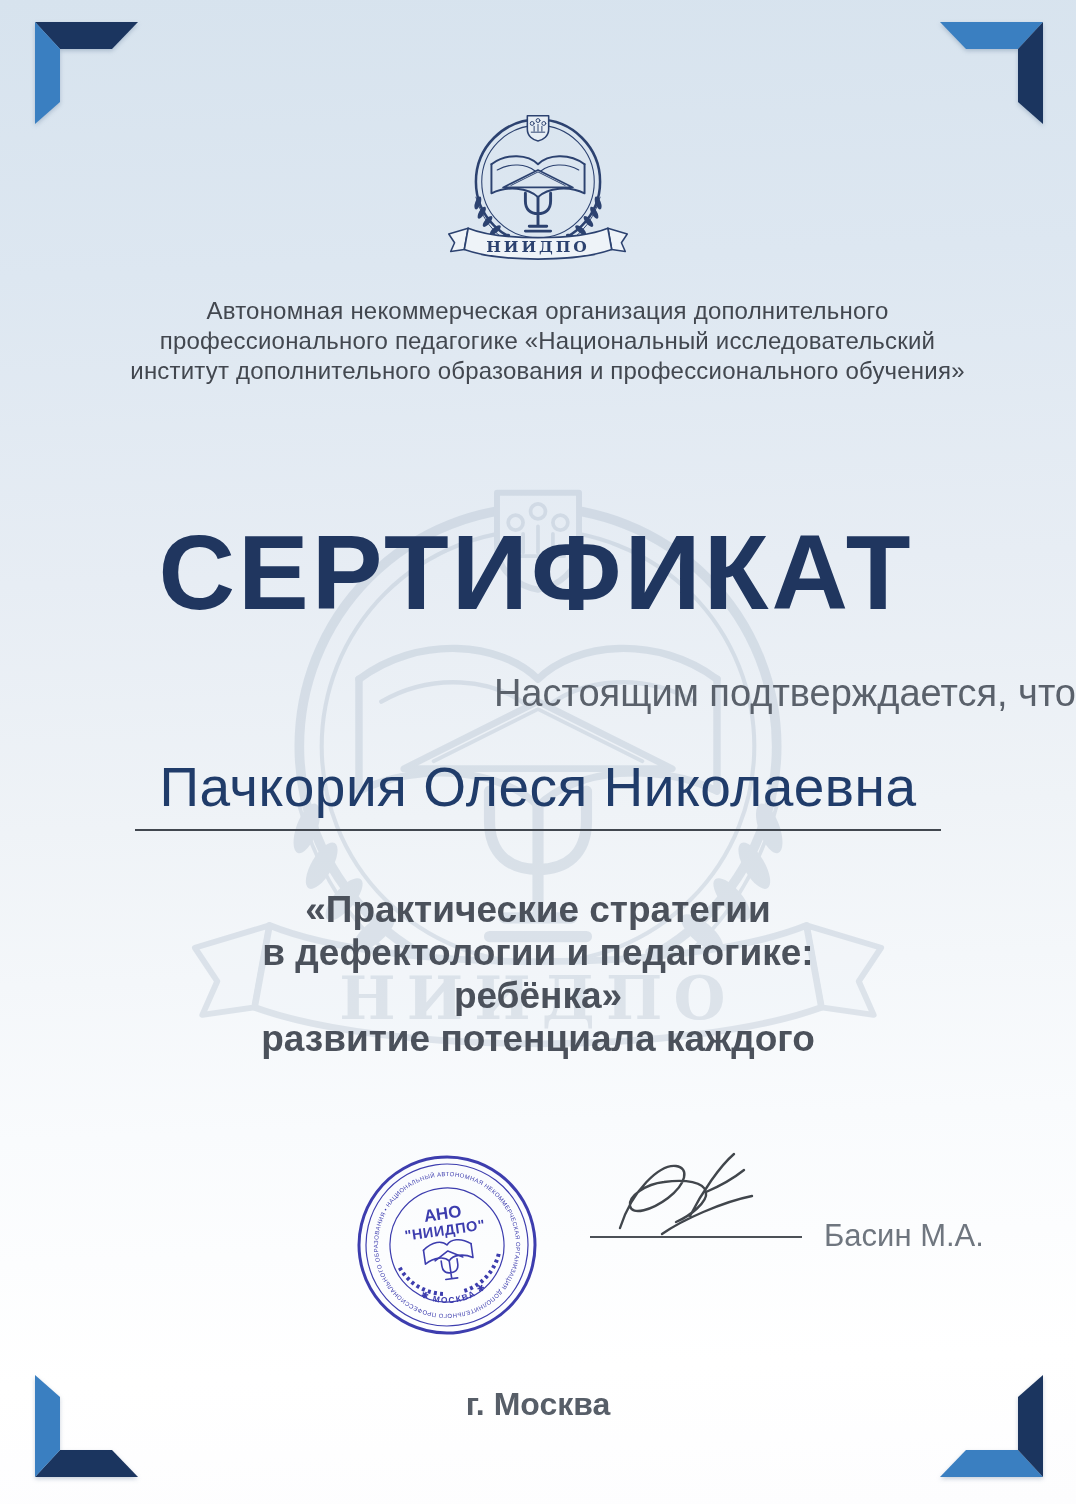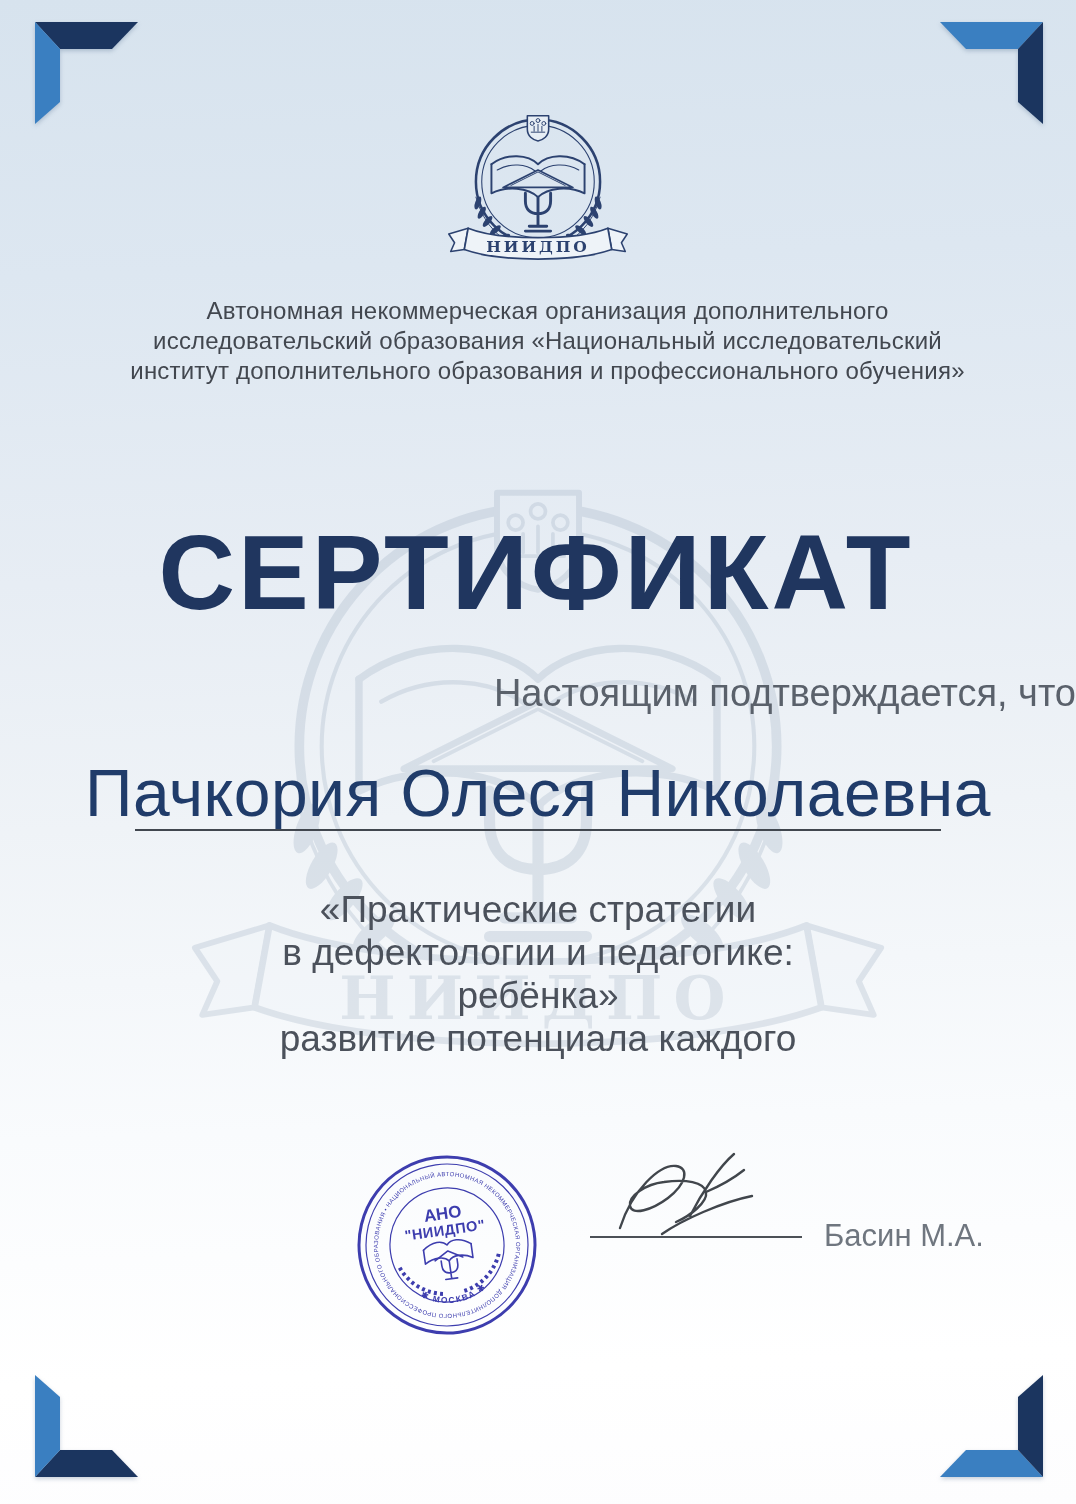--- a/index.html
+++ b/index.html
@@ -26,24 +26,24 @@
   .centered{left:0;right:0;text-align:center;}
   .corner{position:absolute;width:105px;height:103px;filter:drop-shadow(0 2px 2px rgba(40,70,110,.25));}
   .c-dark{fill:var(--accent-dark);}
   .c-light{fill:var(--accent-light);}
   .org-text{top:296px;font-size:24px;line-height:30px;color:#42474f;letter-spacing:.2px;padding-left:19px;}
   .cert-title{
     top:512px;font-size:106px;font-weight:700;letter-spacing:3px;
     color:var(--title-navy);transform:translateX(-2px);
   }
   .statement{top:672px;font-size:38px;color:#5a616b;text-align:right;}
-  .recipient{top:755px;font-size:66px;color:var(--name-navy);letter-spacing:.5px;}
+  .recipient{top:755px;font-size:55px;color:var(--name-navy);letter-spacing:.5px;}
   .name-underline{top:829px;left:135px;width:806px;height:2px;background:var(--line-dark);}
   .participation{top:843px;font-size:38px;color:var(--text-gray);}
-  .seminar{top:888px;font-size:37px;font-weight:400;color:#4b515b;line-height:43px;}
+  .seminar{top:888px;font-size:37px;font-weight:700;color:#4b515b;line-height:43px;}
   .director{left:103px;top:1182px;font-size:30px;line-height:41px;color:var(--muted-gray);}
   .signatory{left:813px;top:1218px;font-size:31px;color:#6f767f;margin-left:11px;}
   .sig-line{left:590px;top:1236px;width:212px;height:2px;background:#4c5157;}
   .city{top:1386px;font-size:32px;font-weight:700;color:#575e68;}
   .emblem-logo{left:441px;top:104px;width:194px;height:165px;color:var(--emblem-navy);}
   .emblem-watermark{left:165px;top:448px;width:746px;height:634px;color:var(--watermark);opacity:.30;}
   .stamp{left:352px;top:1150px;width:190px;height:190px;color:var(--stamp-blue);}
   .signature-svg{left:600px;top:1148px;width:180px;height:105px;}
 </style>
 </head>
@@ -124,21 +124,21 @@
   <svg class="abs emblem-watermark" viewBox="0 0 200 170">
     <use href="#emblem"></use>
   </svg>
 
   <svg class="abs emblem-logo" viewBox="0 0 200 170">
     <use href="#emblem"></use>
   </svg>
 
   <div class="abs centered org-text">
     <div>Автономная некоммерческая организация дополнительного</div>
-    <div>исследовательский образования «Национальный исследовательский</div>
+    <div>профессионального педагогике «Национальный исследовательский</div>
     <div>институт дополнительного образования и профессионального обучения»</div>
   </div>
 
   <div class="abs centered cert-title">СЕРТИФИКАТ</div>
 
   <div class="abs centered statement">Настоящим подтверждается, что</div>
 
   <div class="abs centered recipient">Пачкория Олеся Николаевна</div>
   <div class="abs name-underline"></div>
 
@@ -182,14 +182,15 @@
       </g>
     </g>
   </svg>
 
   <svg class="abs signature-svg" viewBox="0 0 180 105">
     <path d="M20,80 C32,42 60,16 76,18 C90,20 86,36 68,50 C52,62 32,68 30,58 C28,48 46,36 64,34 C86,31 104,34 106,44 C108,54 90,68 76,74 M90,68 C102,44 120,18 134,6 M106,44 C120,38 134,30 144,22 M62,86 C82,72 122,54 152,48" fill="none" stroke="#41464c" stroke-width="2.4" stroke-linecap="round"></path>
   </svg>
   <div class="abs sig-line"></div>
   <div class="abs signatory">Басин М.А.</div>
 
+  <div class="abs centered city">г. Москва</div>
 
 </div>
 
 </body></html>

